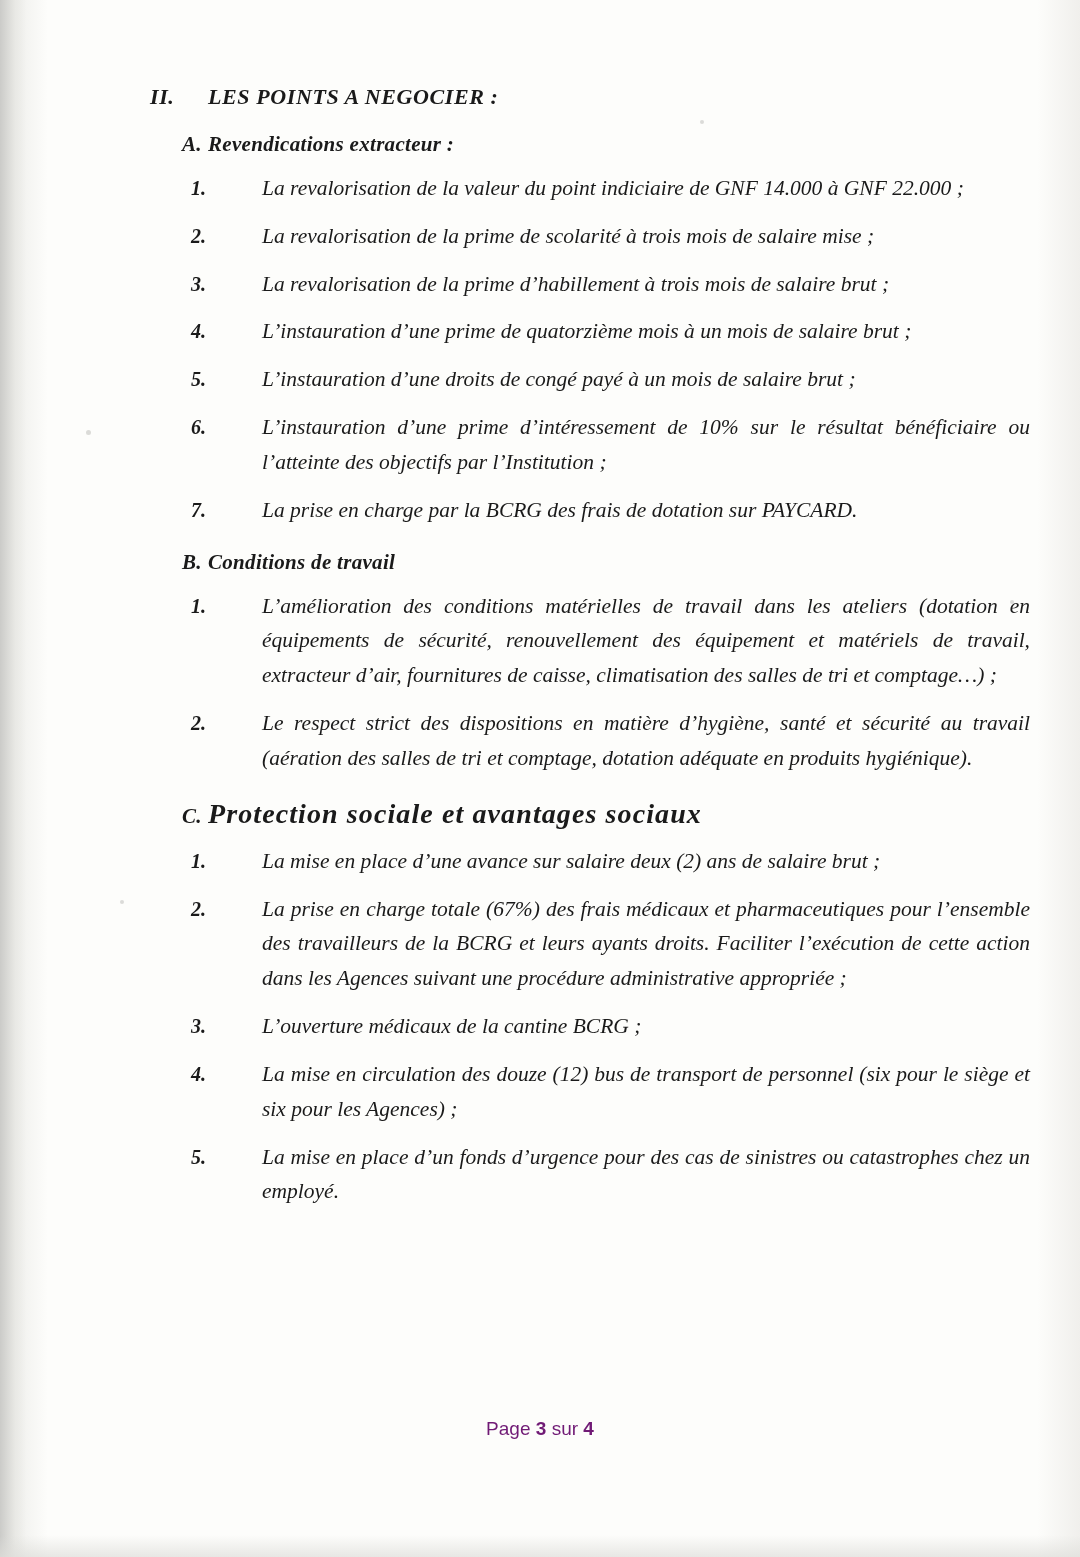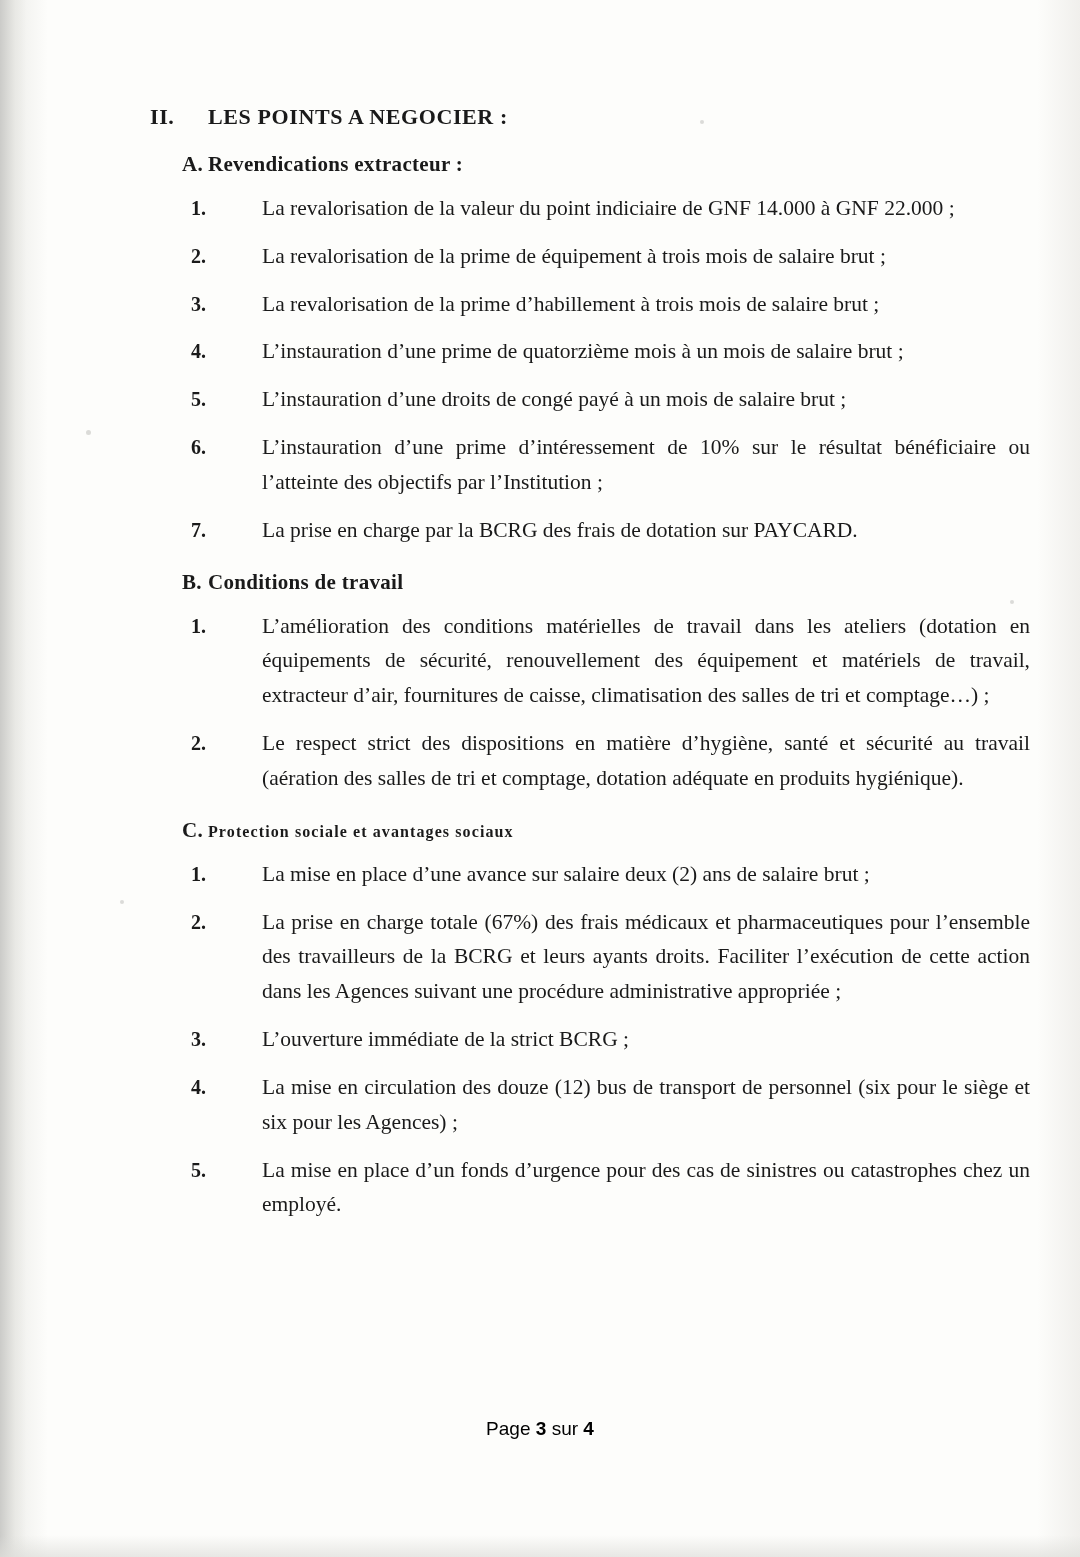--- a/index.html
+++ b/index.html
@@ -40,22 +40,23 @@
   .speck {
     position: absolute;
     background: #b9b9b5;
     border-radius: 50%;
     opacity: .5;
   }
 
   .content {
     position: absolute;
     left: 150px;
-    top: 104px;
+    top: 84px;
     width: 880px;
+    font-style: italic;
   }
 
   .heading-2 {
     display: flex;
     align-items: baseline;
     font-family: "Liberation Serif", serif;
     font-weight: bold;
     font-size: 22px;
     letter-spacing: .6px;
     margin-bottom: 20px;
@@ -106,32 +107,32 @@
     font-size: 20px;
   }
   li.point .body {
     flex: 1 1 auto;
     text-align: justify;
     text-justify: inter-word;
     margin-left: 44px;
   }
   .small-spaced {
     letter-spacing: 1.1px;
-    font-size: 16px;
+    font-size: 28px;
   }
 
   .footer {
     position: absolute;
     left: 0;
     right: 0;
     top: 1418px;
     text-align: center;
     font-family: "Liberation Sans", sans-serif;
     font-size: 19px;
-    color: #000000;
+    color: #701a75;
   }
   .footer b { font-weight: bold; }
 </style>
 </head>
 <body>
 
 <div class="page-scan"></div>
 <div class="edge-left"></div>
 <div class="edge-bottom"></div>
 <div class="speck" style="left:86px;top:430px;width:5px;height:5px;"></div>
@@ -150,21 +151,21 @@
     <span class="num">A.</span>
     <span>Revendications extracteur :</span>
   </div>
   <ol class="points">
     <li class="point">
       <span class="marker">1.</span>
       <span class="body">La revalorisation de la valeur du point indiciaire de GNF 14.000 à GNF 22.000 ;</span>
     </li>
     <li class="point">
       <span class="marker">2.</span>
-      <span class="body">La revalorisation de la prime de équipement à trois mois de salaire brut ;</span>
+      <span class="body">La revalorisation de la prime de scolarité à trois mois de salaire mise ;</span>
     </li>
     <li class="point">
       <span class="marker">3.</span>
       <span class="body">La revalorisation de la prime d’habillement à trois mois de salaire brut ;</span>
     </li>
     <li class="point">
       <span class="marker">4.</span>
       <span class="body">L’instauration d’une prime de quatorzième mois à un mois de salaire brut ;</span>
     </li>
     <li class="point">
@@ -204,21 +205,21 @@
     <li class="point">
       <span class="marker">1.</span>
       <span class="body">La mise en place d’une avance sur salaire deux (2) ans de salaire brut ;</span>
     </li>
     <li class="point">
       <span class="marker">2.</span>
       <span class="body">La prise en charge totale (67%) des frais médicaux et pharmaceutiques pour l’ensemble des travailleurs de la BCRG et leurs ayants droits. Faciliter l’exécution de cette action dans les Agences suivant une procédure administrative appropriée ;</span>
     </li>
     <li class="point">
       <span class="marker">3.</span>
-      <span class="body">L’ouverture immédiate de la strict BCRG ;</span>
+      <span class="body">L’ouverture médicaux de la cantine BCRG ;</span>
     </li>
     <li class="point">
       <span class="marker">4.</span>
       <span class="body">La mise en circulation des douze (12) bus de transport de personnel (six pour le siège et six pour les Agences) ;</span>
     </li>
     <li class="point">
       <span class="marker">5.</span>
       <span class="body">La mise en place d’un fonds d’urgence pour des cas de sinistres ou catastrophes chez un employé.</span>
     </li>
   </ol>

